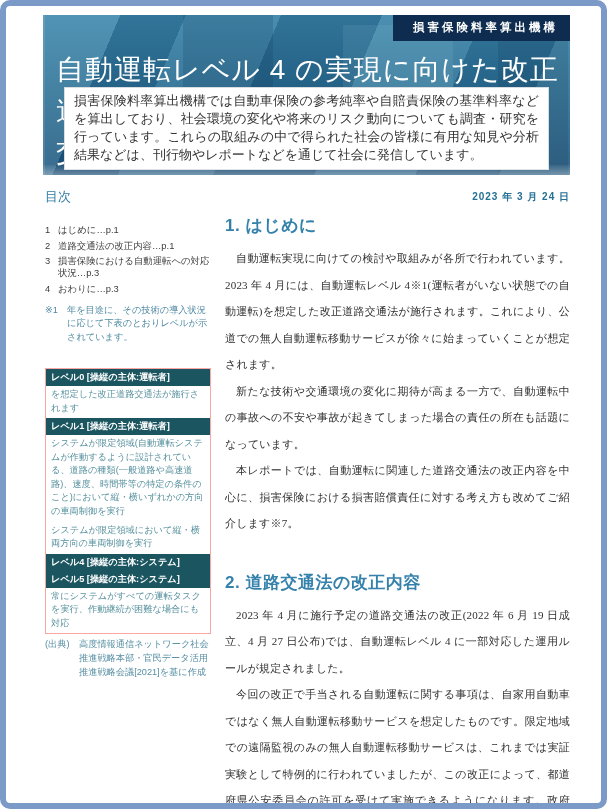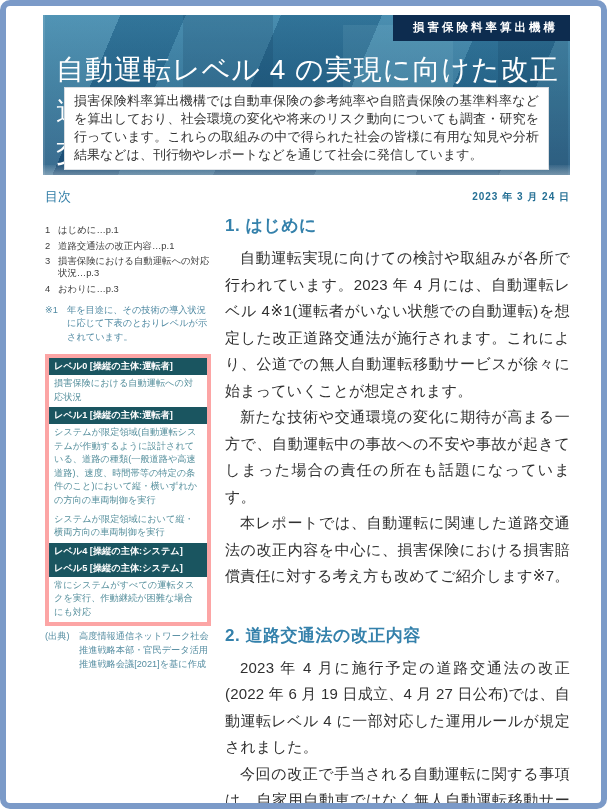--- a/index.html
+++ b/index.html
@@ -53,33 +53,33 @@
   .right{flex:1;min-width:0;}
   
   .toc{list-style:none;margin:10px 0 0;padding:0;}
   .toc li{display:flex;font-size:9.4px;color:#3c3c3c;line-height:1.28;margin-bottom:3.5px;}
   .toc .n{width:13px;flex-shrink:0;}
   .note{display:flex;font-size:9.2px;color:#568ea2;line-height:1.5;}
   .note .mk{flex-shrink:0;white-space:nowrap;}
   .note .tx{flex:1;min-width:0;}
   .n1{margin-top:9px;color:#4f89a2;}
   .n1 .mk{width:22px;}
-  .lvtable{margin-top:9px;border:4px solid #fca5a5;}
+  .lvtable{margin-top:23px;border:1px solid #fca5a5;}
   .lv-head{background:#1a5560;color:#fff;font-weight:bold;font-size:9.2px;
     line-height:1.4;padding:2px 5px;}
   .lv-body{background:#fff;color:#58919e;font-size:9.2px;line-height:1.48;
     padding:2px 5px 3px;}
   .src{margin-top:4px;}
   .src .mk{width:34px;}
   
   .right h2{color:#3481ab;font-size:17px;font-weight:bold;margin:0 0 8px;letter-spacing:0.5px;}
   .sec1 h2{}
   .sec2 h2{margin-top:34px;}
-  .right p{margin:0;font-size:15px;color:#303030;line-height:26.5px;
-    text-align:justify;text-indent:1em;letter-spacing:0.2px;}
+  .right p{margin:0;font-size:11px;color:#303030;line-height:26.5px;
+    text-align:justify;text-indent:1em;letter-spacing:0.2px;font-family:Liberation Serif, serif;}
 </style>
 </head>
 <body>
 
 <div class="page">
 
   <div class="header">
     <i class="hdr-box hb1"></i>
     <i class="hdr-box hb2"></i>
     <i class="hdr-box hb3"></i>
@@ -124,21 +124,21 @@
 
       <div class="note n1">
         <span class="mk">※1</span>
         <span class="tx">年を目途に、その技術の導入状況に応じて下表のとおりレベルが示されています。</span>
       </div>
 
       <div class="lvtable">
 
           <div>
             <div class="lv-head">レベル0 [操縦の主体:運転者]</div>
-            <div class="lv-body">損害保険における自動運転への対応状況</div>
+            <div class="lv-body">を想定した改正道路交通法が施行されます</div>
           </div>
 
           <div>
             <div class="lv-head">レベル1 [操縦の主体:運転者]</div>
             <div class="lv-body">システムが限定領域(自動運転システムが作動するように設計されている、道路の種類(一般道路や高速道路)、速度、時間帯等の特定の条件のこと)において縦・横いずれかの方向の車両制御を実行</div>
           </div>
 
           <div>
             <div class="lv-body">システムが限定領域において縦・横両方向の車両制御を実行</div>
           </div>

